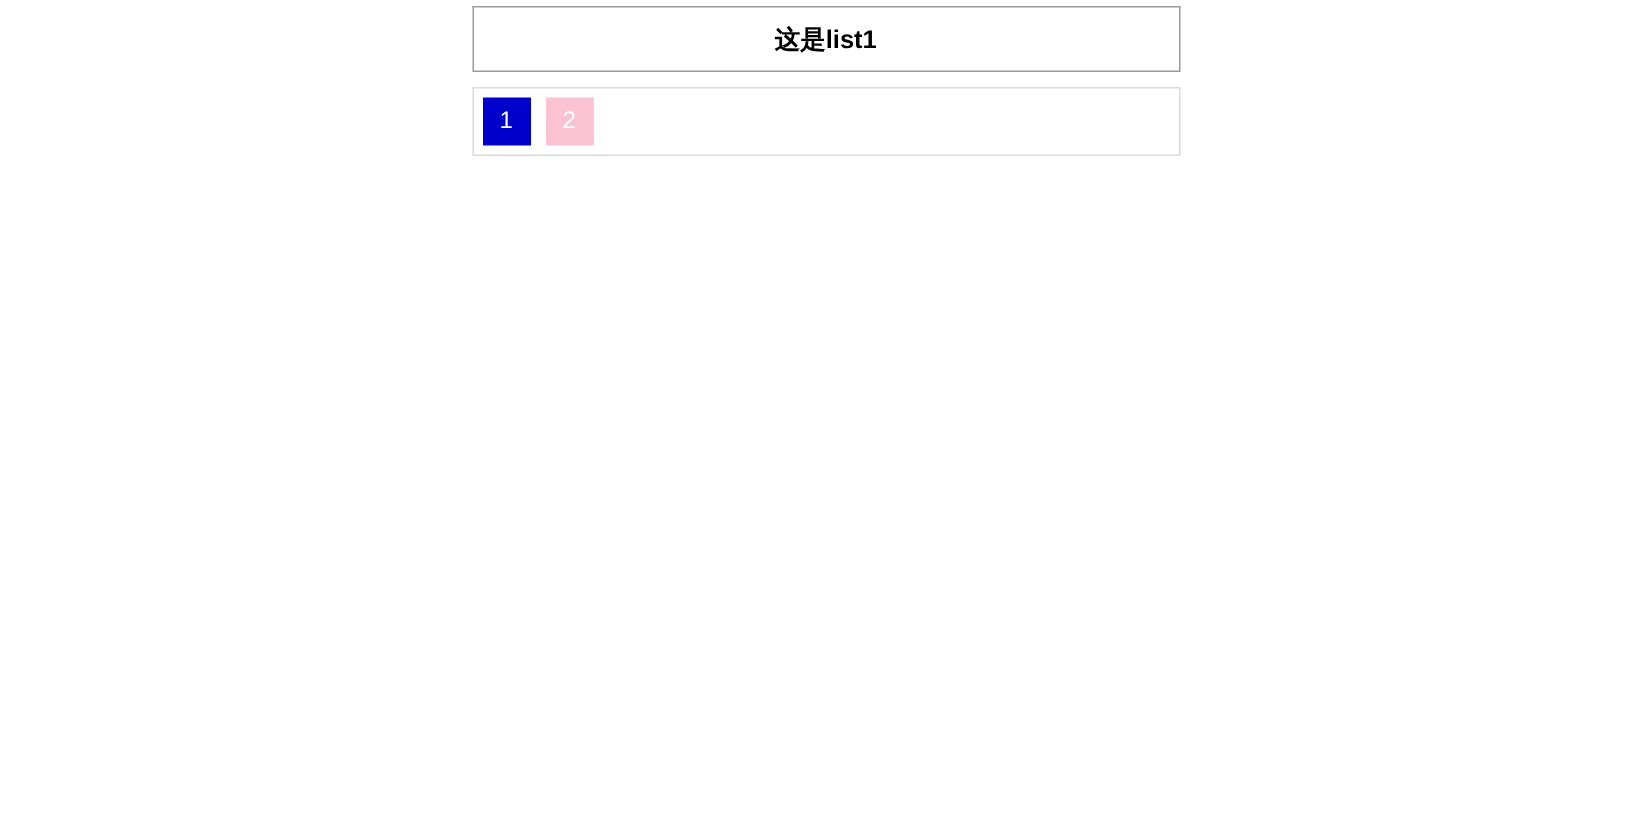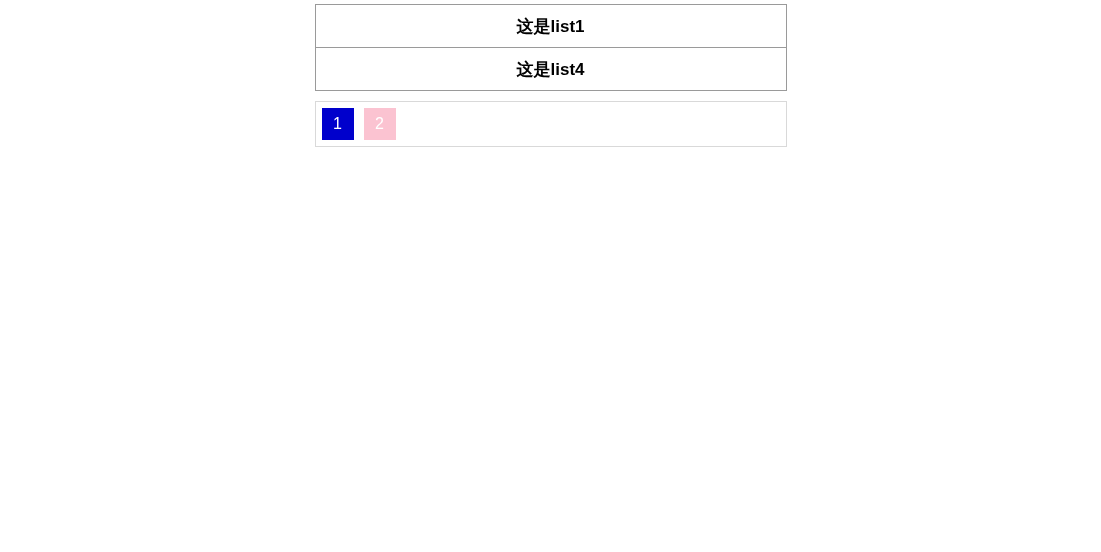--- a/index.html
+++ b/index.html
@@ -57,23 +57,20 @@
     }
   </style>
 </head>
 <body>
 
 <div class="container">
   <div class="list">
     <div class="list-item">
       <span>这是list1</span>
     </div>
-    <div class="list-item">
-      <span>这是list4</span>
-    </div>
   </div>
   <div class="pagination">
     <button class="page-btn active">
       <span>1</span>
     </button>
     <button class="page-btn inactive">
       <span>2</span>
     </button>
   </div>
 </div>

